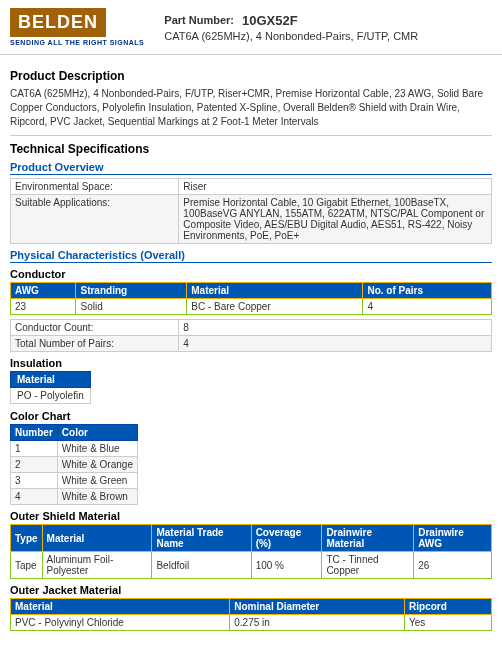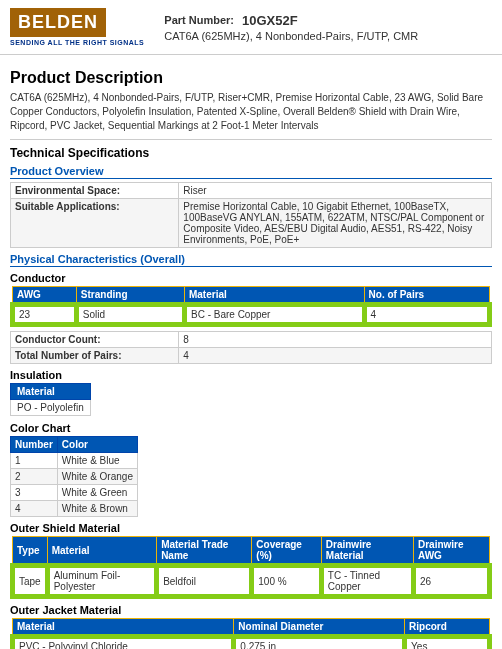--- a/index.html
+++ b/index.html
@@ -14,33 +14,33 @@
     .part-number-line { display: flex; align-items: center; gap: 8px; }
     .part-number-label { font-size: 11px; font-weight: bold; }
     .part-number-value { font-size: 13px; font-weight: bold; }
     .product-description-short { font-size: 11px; color: #333; margin-top: 2px; }
 
     .image-placeholder { width: 70px; height: 70px; border-radius: 50%; background: #e0e0e0; border: 2px solid #b0b0b0; display: flex; flex-direction: column; align-items: center; justify-content: center; margin-right: 16px; flex-shrink: 0; }
     .image-placeholder-text { font-size: 8px; color: #777; text-align: center; font-style: italic; line-height: 1.3; }
 
     .main-content { padding: 6px 10px; }
 
-    .section-title { font-size: 16px; font-weight: bold; margin: 8px 0 4px 0; color: #000; }
+    .section-title { font-size: 12px; font-weight: bold; margin: 8px 0 4px 0; color: #000; }
     .product-desc-text { font-size: 10px; color: #333; line-height: 1.4; margin-bottom: 6px; }
 
     .tech-spec-title { font-size: 12px; font-weight: bold; color: #000; margin: 6px 0 4px 0; }
     .subsection-title { font-size: 11px; font-weight: bold; color: #0056b3; margin: 5px 0 3px 0; border-bottom: 1px solid #0056b3; padding-bottom: 1px; }
 
     table { width: 100%; border-collapse: collapse; margin-bottom: 4px; font-size: 10px; }
     table.simple-table td { padding: 2px 4px; border: 1px solid #ccc; vertical-align: top; }
     table.simple-table tr:nth-child(even) td { background: #f5f5f5; }
-    table.simple-table td:first-child { width: 35%; font-weight: bold; }
+    table.simple-table td:first-child { width: 35%; font-weight: normal; }
 
     .blue-header-table th { background: #0056b3; color: #fff; padding: 2px 4px; font-size: 10px; text-align: left; border: 1px solid #eab308; }
-    .blue-header-table td { padding: 2px 4px; border: 5px solid #84cc16; font-size: 10px; }
+    .blue-header-table td { padding: 2px 4px; border: 1px solid #84cc16; font-size: 10px; }
     .blue-header-table tr:nth-child(even) td { background: #f5f5f5; }
 
     .section-label { font-size: 11px; font-weight: bold; color: #000; margin: 5px 0 2px 0; }
 
     .color-chart-table th { background: #0056b3; color: #fff; padding: 2px 4px; font-size: 10px; text-align: left; border: 1px solid #0044aa; }
     .color-chart-table td { padding: 2px 4px; border: 1px solid #ccc; font-size: 10px; }
     .color-chart-table tr:nth-child(even) td { background: #f5f5f5; }
 
     .divider { border: none; border-top: 1px solid #ccc; margin: 4px 0; }
     .mat-table { width: auto; margin-bottom: 6px; }

